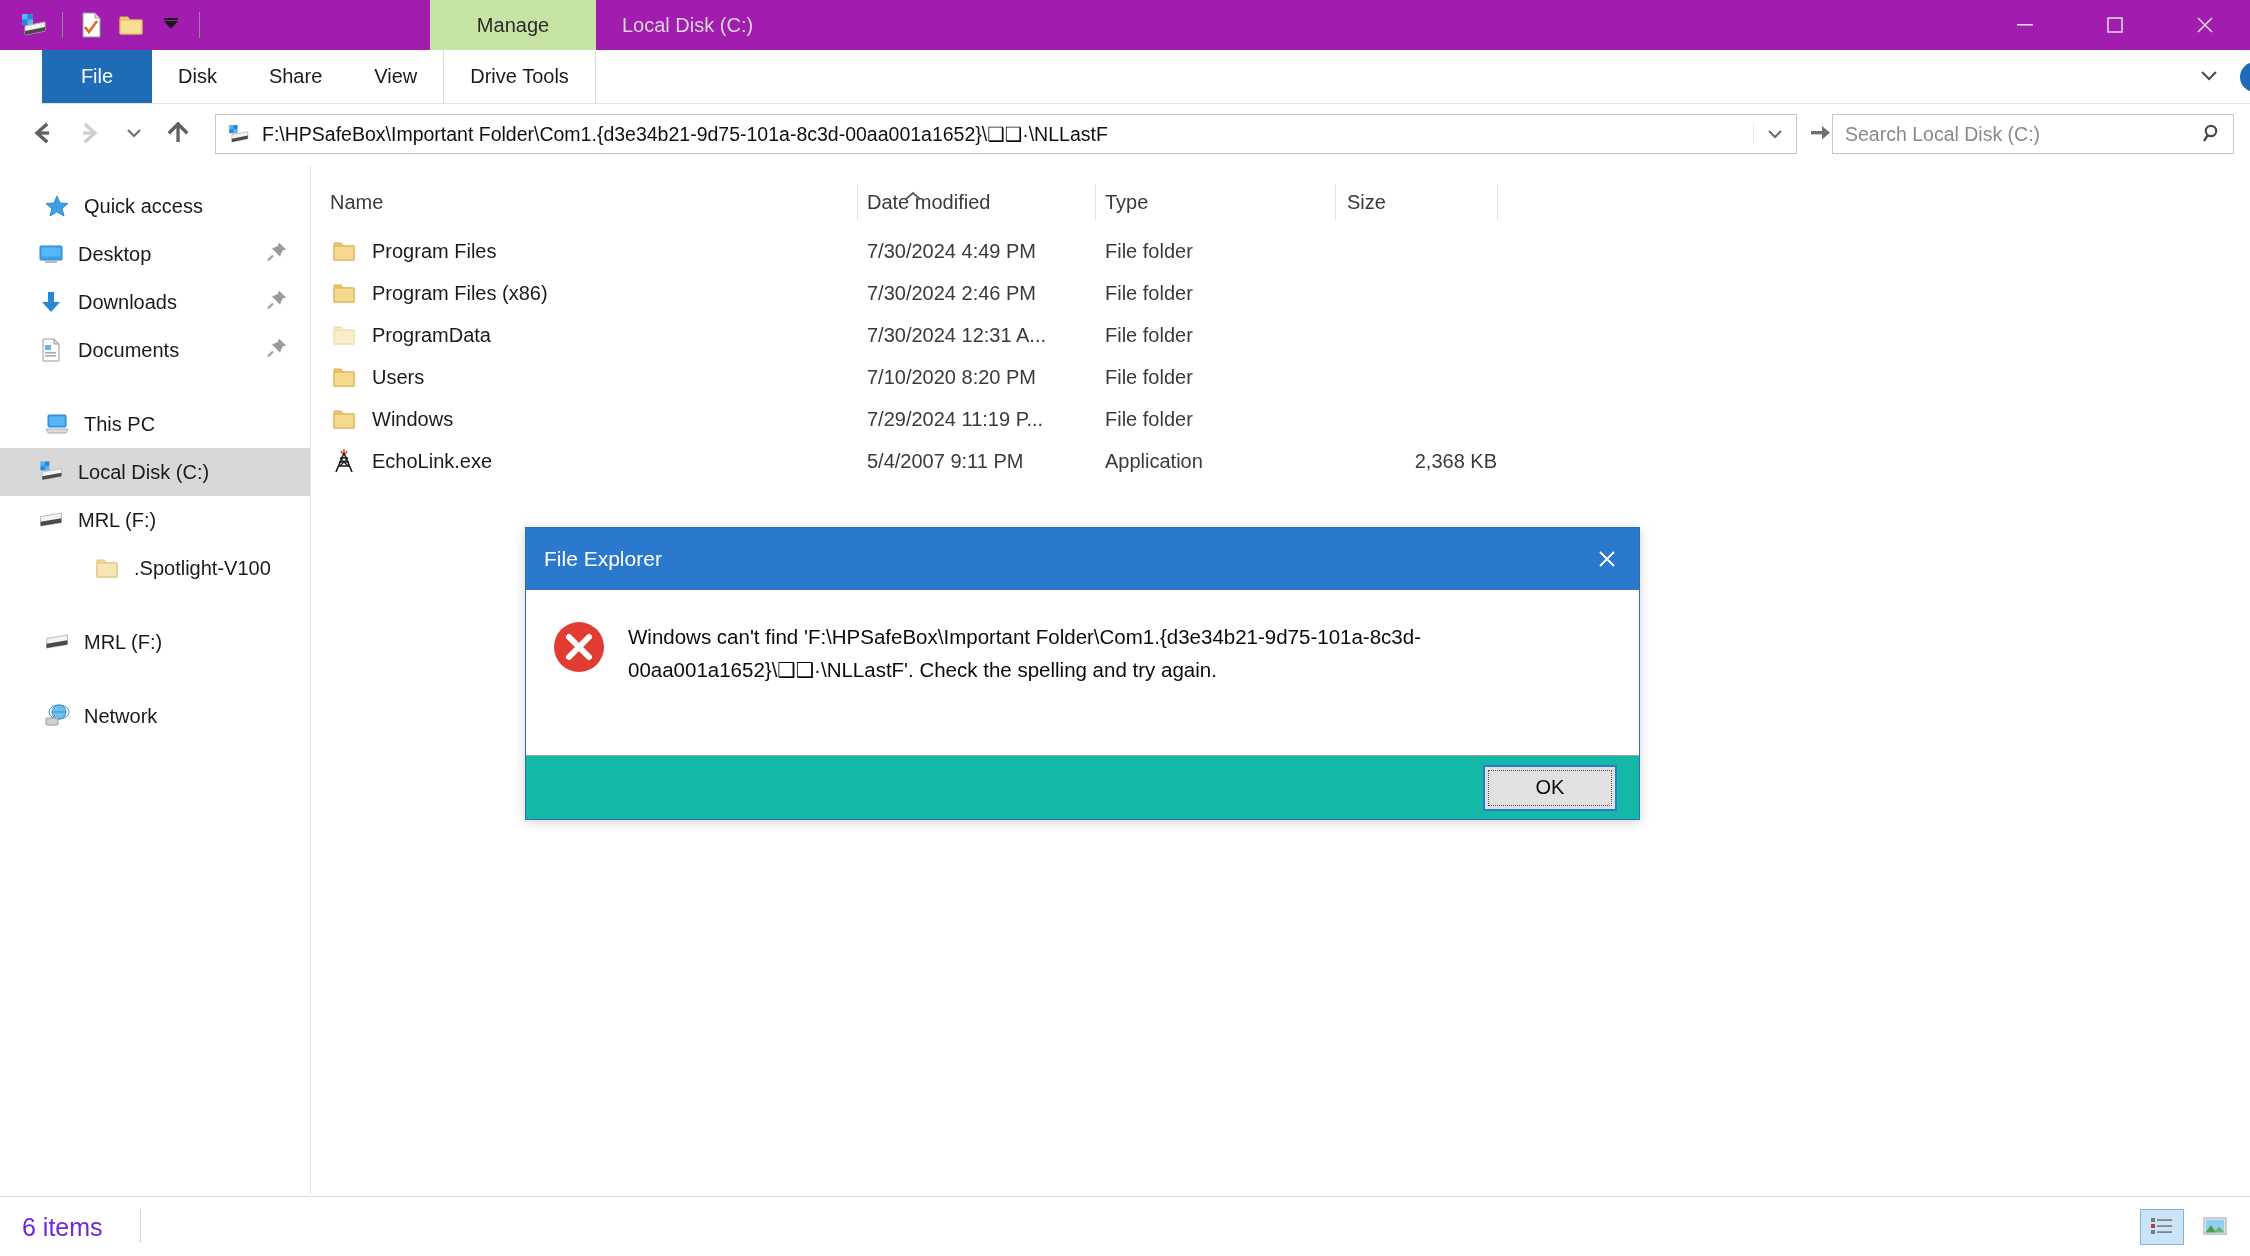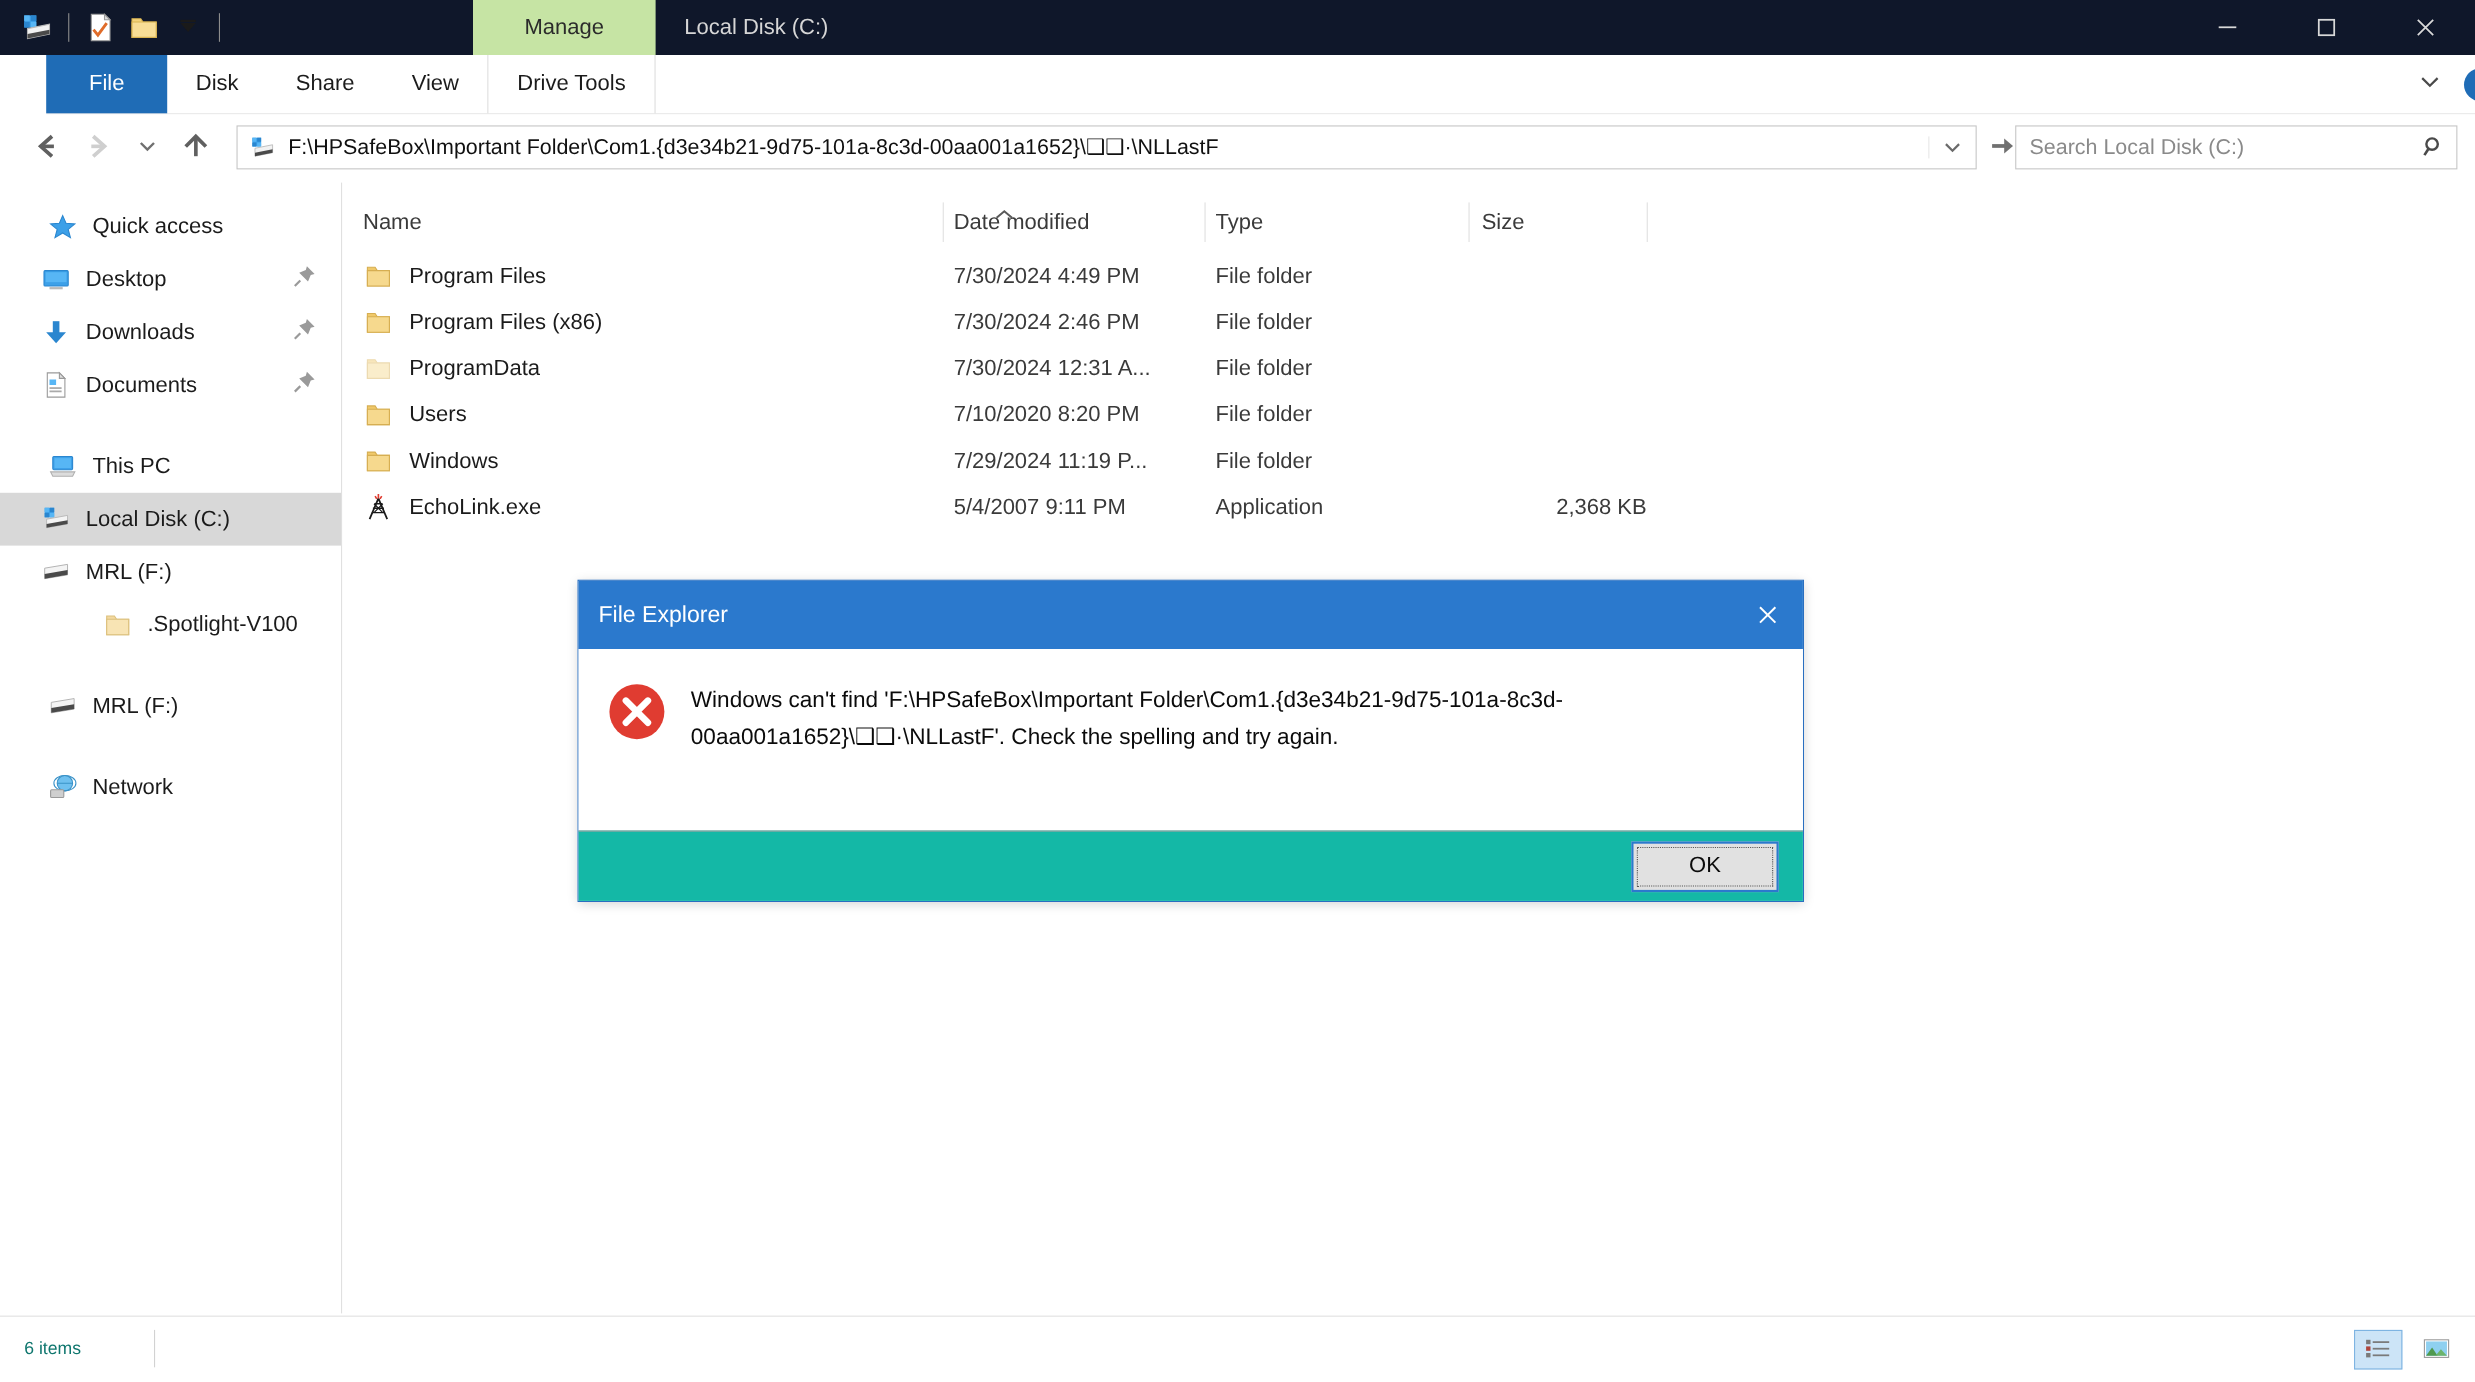--- a/index.html
+++ b/index.html
@@ -19,21 +19,21 @@
     width: 2250px;
     height: 1256px;
     background: #ffffff;
   }
 
   
   .titlebar {
     position: absolute;
     left: 0; top: 0;
     width: 2250px; height: 50px;
-    background: #0f172a;
+    background: #a21caf;
     display: flex;
     align-items: flex-end;
   }
   .qat {
     display: flex;
     align-items: center;
     height: 50px;
     padding-left: 14px;
   }
   .qat-btn {
@@ -324,22 +324,22 @@
     position: absolute;
     left: 0; top: 1196px;
     width: 2250px; height: 60px;
     background: #ffffff;
     border-top: 1px solid #e0e0e0;
   }
   .status-text {
     position: absolute;
     left: 22px; top: 50%;
     transform: translateY(-50%);
-    font-size: 16px;
-    color: #0f766e;
+    font-size: 25px;
+    color: #6d28d9;
   }
   .status-sep {
     position: absolute;
     left: 140px; top: 12px;
     width: 1px; height: 34px;
     background: #d2d2d2;
   }
   .viewbtns {
     position: absolute;
     right: 14px; top: 50%;

